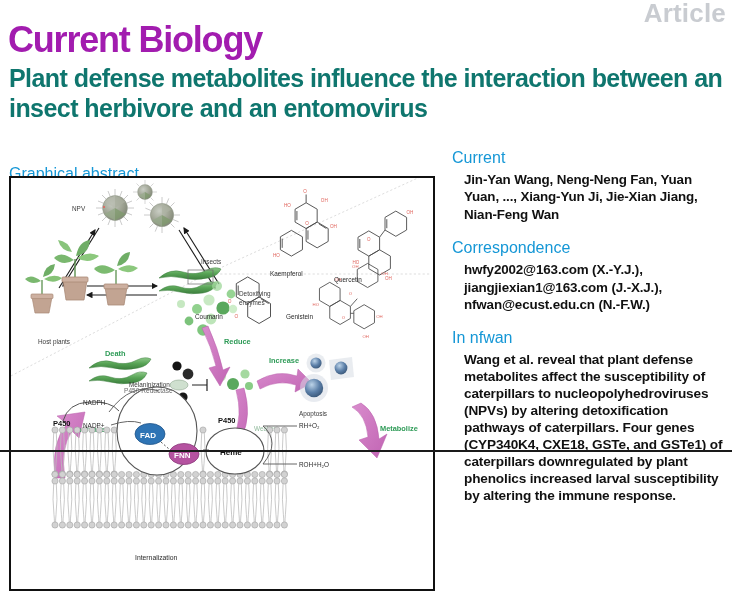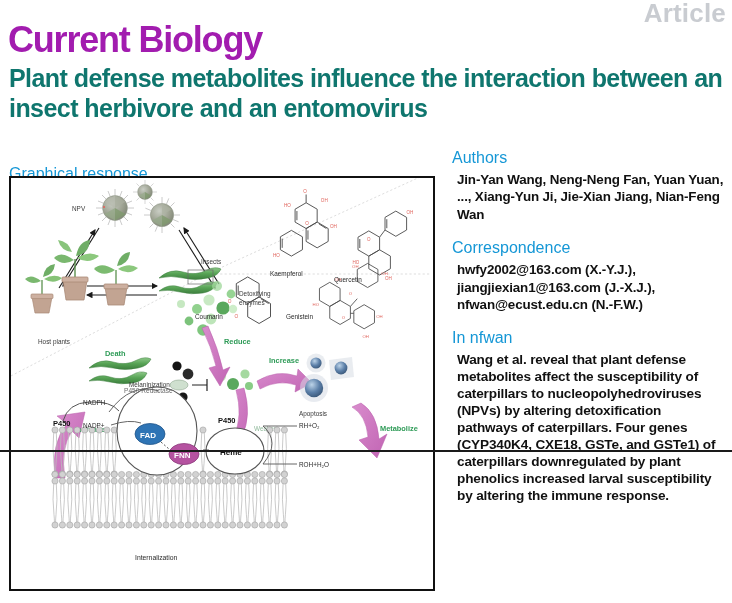--- a/index.html
+++ b/index.html
@@ -48,41 +48,41 @@
     font-family:"Liberation Sans", sans-serif; white-space:nowrap;
   }
   .fig-label.green{color:#2e9b57;font-weight:bold;font-size:7.4px;}
   .fig-label.gray{color:#8c8c8c;}
 
   
   .rcol{position:absolute; left:452px; top:148px; width:272px;}
   .rcol h3{margin:0;}
   .rbody{
     font-size:13.4px; color:#111; line-height:17.4px;
-    margin:3px 0 0 5px; font-weight:bold; letter-spacing:-.15px;
+    margin:3px 0 0 12px; font-weight:bold; letter-spacing:-.15px;
   }
   .blk{margin-bottom:15px;}
   .blk.inbrief{margin-bottom:0;}
   .inbrief .rbody{line-height:17px;font-size:13.6px;}
 
   
   .bottom-rule{
     position:absolute; left:0; bottom:3px; width:732px; height:2px; background:#1a1a1a;
   }
 </style>
 </head>
 <body>
 
 <div class="page">
 
   <div class="article-kicker">Article</div>
   <div class="journal-title">Current Biology</div>
   <div class="paper-title">Plant defense metabolites influence the interaction between an insect herbivore and an entomovirus</div>
 
-  <h3 class="sec-head ga-head">Graphical response</h3>
+  <h3 class="sec-head ga-head">Graphical abstract</h3>
 
   <div class="ga-box">
     <svg class="ga-inner" viewBox="0 0 422 411" width="422" height="411">
       <defs>
         <radialGradient id="virusG" cx="38%" cy="33%" r="72%">
           <stop offset="0%" stop-color="#c9cdc4"></stop>
           <stop offset="65%" stop-color="#9ba08f"></stop>
           <stop offset="100%" stop-color="#7e8475"></stop>
         </radialGradient>
         <radialGradient id="cellG" cx="38%" cy="32%" r="70%">
@@ -611,21 +611,21 @@
       <text x="288" y="250" font-size="6.4" fill="#2a2a2a">RH+O₂</text>
       <text x="288" y="289" font-size="6.4" fill="#2a2a2a">ROH+H₂O</text>
 
       <text x="124" y="382" font-size="6.8" fill="#2a2a2a">Internalization</text>
     </svg>
   </div>
 
   <div class="rcol">
 
     <div class="blk">
-      <h3 class="sec-head">Authors</h3>
+      <h3 class="sec-head">Current</h3>
       <p class="rbody">Jin-Yan Wang, Neng-Neng Fan, Yuan Yuan, ..., Xiang-Yun Ji, Jie-Xian Jiang, Nian-Feng Wan</p>
     </div>
 
     <div class="blk">
       <h3 class="sec-head">Correspondence</h3>
       <p class="rbody">hwfy2002@163.com (X.-Y.J.), jiangjiexian1@163.com (J.-X.J.), nfwan@ecust.edu.cn (N.-F.W.)</p>
     </div>
 
     <div class="blk inbrief">
       <h3 class="sec-head">In nfwan</h3>

